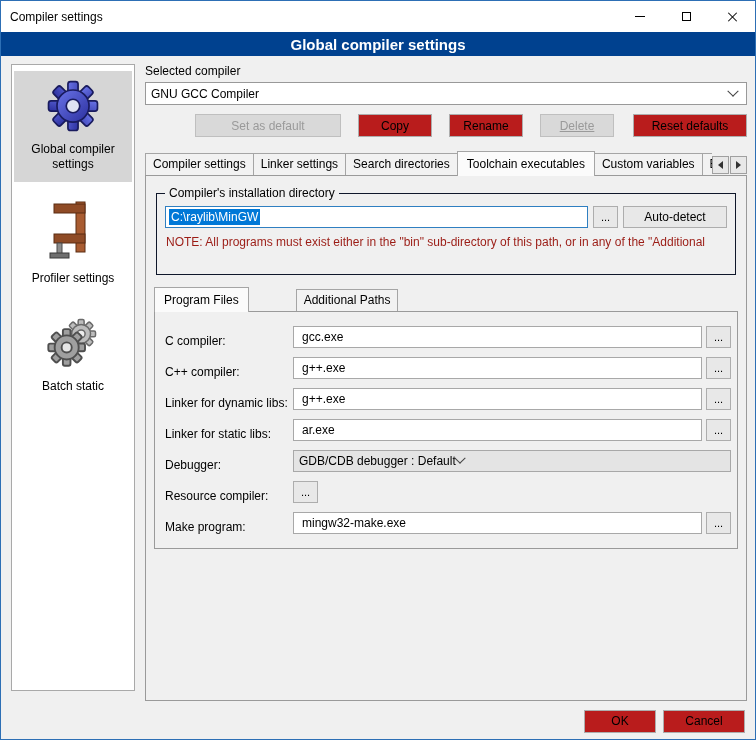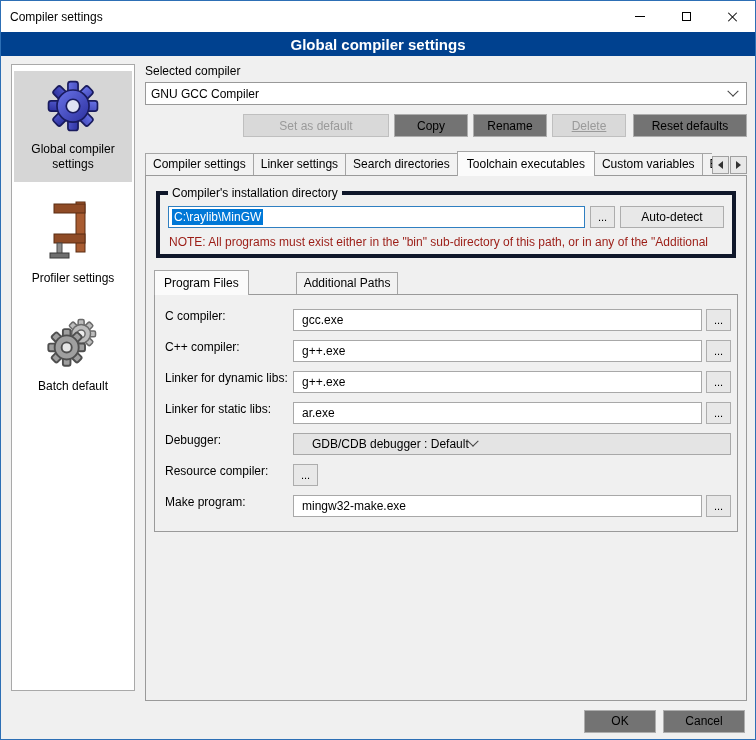--- a/index.html
+++ b/index.html
@@ -36,61 +36,61 @@
 
   .main { flex:1; display:flex; flex-direction:column; min-width:0; }
   .sel-label { margin-bottom:4px; }
 
   .combobox { height:23px; background:#fff; border:1px solid #999; display:flex; align-items:center;
               padding-left:5px; position:relative; }
   .combobox .cb-text { flex:1; overflow:hidden; white-space:nowrap; }
   .chev { width:8px; height:8px; border-right:1.5px solid #444; border-bottom:1.5px solid #444;
           transform:rotate(45deg) translate(-2px,-2px); margin-right:9px; flex:0 0 auto; }
 
-  .btn { background:#737373; border:1px solid #adadad; font:inherit; font-size:12px; height:23px;
+  .btn { background:#b91c1c; border:1px solid #adadad; font:inherit; font-size:12px; height:23px;
          cursor:default; }
   .btn:disabled { background:#d9d9d9; color:#9a9a9a; border-color:#bfbfbf; }
-  .btn-row { display:flex; justify-content:flex-end; gap:5px; margin:9px 0 14px; }
+  .btn-row { display:flex; justify-content:flex-end; gap:17px; margin:9px 0 14px; }
   .w-setdef { width:146px; } .w-copy { width:74px; } .w-rename { width:74px; }
   .w-delete { width:74px;text-decoration:underline; } .w-reset { width:114px; margin-left:2px; }
 
   
   .tabstrip { display:flex; align-items:flex-end; flex:0 0 auto; }
   .tab { background:#f2f2f2; border:1px solid #a5a5a5; border-bottom:none; padding:3px 7px 4px;
          margin-right:-1px; white-space:nowrap; cursor:default; }
   .tab.active { background:#fbfbfb; padding:5px 9px 5px; margin-bottom:-1px; position:relative; z-index:2; }
   .tab.clipped { width:34px; overflow:hidden; border-right:none; padding-right:0; }
   .tab-scroll { margin-left:auto; display:flex; margin-bottom:1px; }
   .scroll-btn { width:17px; height:18px; background:#e8e8e8; border:1px solid #a0a0a0; margin-left:1px;
                 display:flex; align-items:center; justify-content:center; }
   .tri-left  { width:0; height:0; border-top:4px solid transparent; border-bottom:4px solid transparent; border-right:5px solid #333; }
   .tri-right { width:0; height:0; border-top:4px solid transparent; border-bottom:4px solid transparent; border-left:5px solid #333; }
 
   .tab-panel { border:1px solid #9a9a9a; background:#f0f0f0; flex:1; padding:10px 8px; min-height:0; }
 
   
-  fieldset.groupbox { border:4px solid #0f172a; margin:0 2px; padding:4px 8px 4px; min-width:0; }
+  fieldset.groupbox { border:1px solid #0f172a; margin:0 2px; padding:4px 8px 24px; min-width:0; }
   fieldset.groupbox legend { padding:0 4px; }
   .dir-row { display:flex; gap:5px; align-items:center; margin-top:2px; }
   .dir-input { flex:1; height:22px; background:#fff; border:1px solid #2f7fc1; display:flex;
                align-items:center; padding-left:3px; overflow:hidden; white-space:nowrap; }
   .dir-input .sel { background:#0078d7; color:#fff; padding:1px 2px; }
   .browse-btn { width:25px; height:22px; background:#e8e8e8; border:1px solid #adadad; font:inherit; font-size:11px; }
   .autodetect { width:104px; height:22px; background:#e8e8e8; border:1px solid #adadad; font:inherit; }
   .note { color:#9b1c15; margin:7px 1px 1px; white-space:nowrap; overflow:hidden; }
 
   .subtabs { margin-top:12px;gap:48px; }
   .sub-panel { border:1px solid #9a9a9a; background:#f0f0f0; padding:14px 6px 5px 10px; }
 
-  .field-row { display:flex; align-items:flex-start; margin-bottom:9px; }
+  .field-row { display:flex; align-items:flex-end; margin-bottom:9px; }
   .field-label { width:128px; flex:0 0 auto; }
   .field-input { flex:1; height:22px; border:1px solid #a8a8a8; background:#fff; font:inherit;
                  padding:0 8px; margin-right:4px; min-width:0; }
   .field-combo { flex:1; height:22px; background:#e4e4e4; border:1px solid #a8a8a8; display:flex;
-                 align-items:center; padding-left:18px; }
+                 align-items:center; padding-left:5px; }
 
   
   .footer { height:40px; display:flex; align-items:center; justify-content:flex-end; gap:7px;
             padding-right:10px; flex:0 0 auto; }
   .w-ok { width:72px; } .w-cancel { width:82px; }
 </style>
 </head>
 <body>
 
 <div class="window">
@@ -164,21 +164,21 @@
             <g transform="translate(25,37) scale(0.7)" fill="#9f9f9f" stroke="#4f4f4f" stroke-width="3">
               <rect x="-6" y="-29" width="12" height="58" rx="3"></rect>
               <rect x="-6" y="-29" width="12" height="58" rx="3" transform="rotate(45)"></rect>
               <rect x="-6" y="-29" width="12" height="58" rx="3" transform="rotate(90)"></rect>
               <rect x="-6" y="-29" width="12" height="58" rx="3" transform="rotate(135)"></rect>
               <circle r="19"></circle>
                 <circle r="8" fill="#e6e6e6"></circle>
             </g>
           </svg>
         </div>
-        <div class="side-label">Batch default</div>
+        <div class="side-label">Batch static</div>
       </div>
     </div>
 
     <div class="main">
 
       <div class="sel-label">Selected compiler</div>
 
       <div class="combobox">
         <span class="cb-text">GNU GCC Compiler</span>
         <span class="chev"></span>

